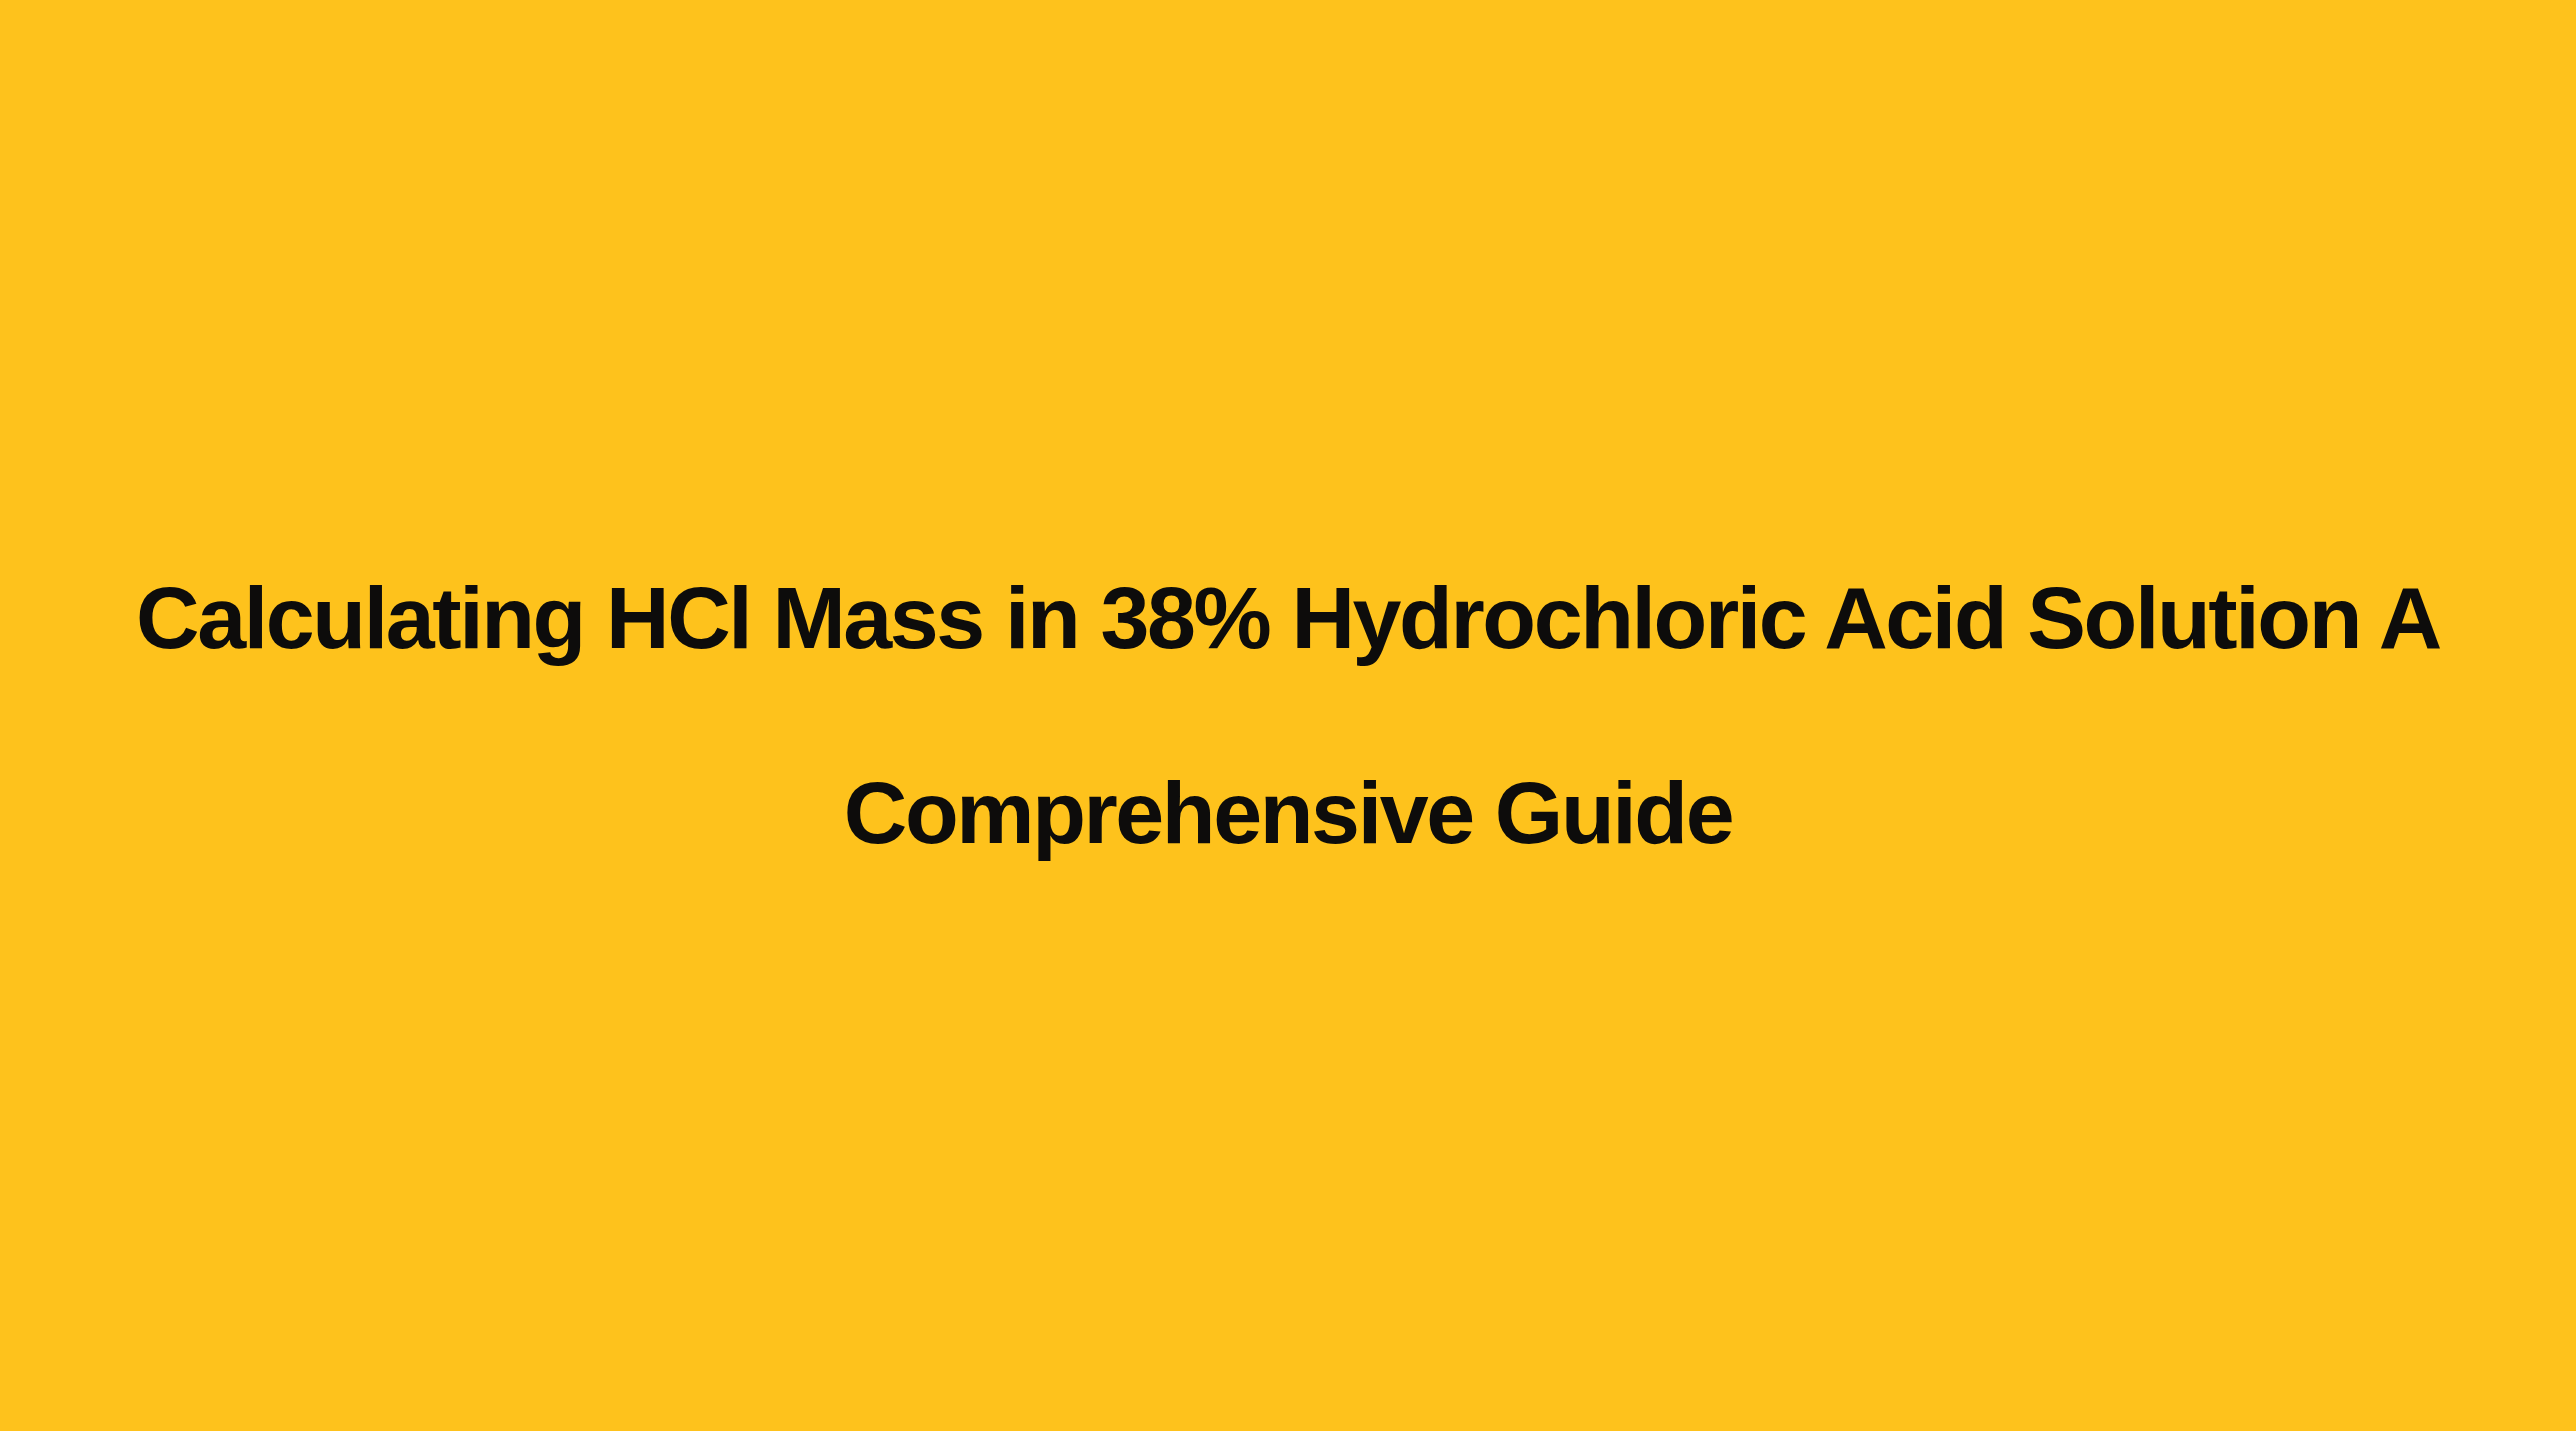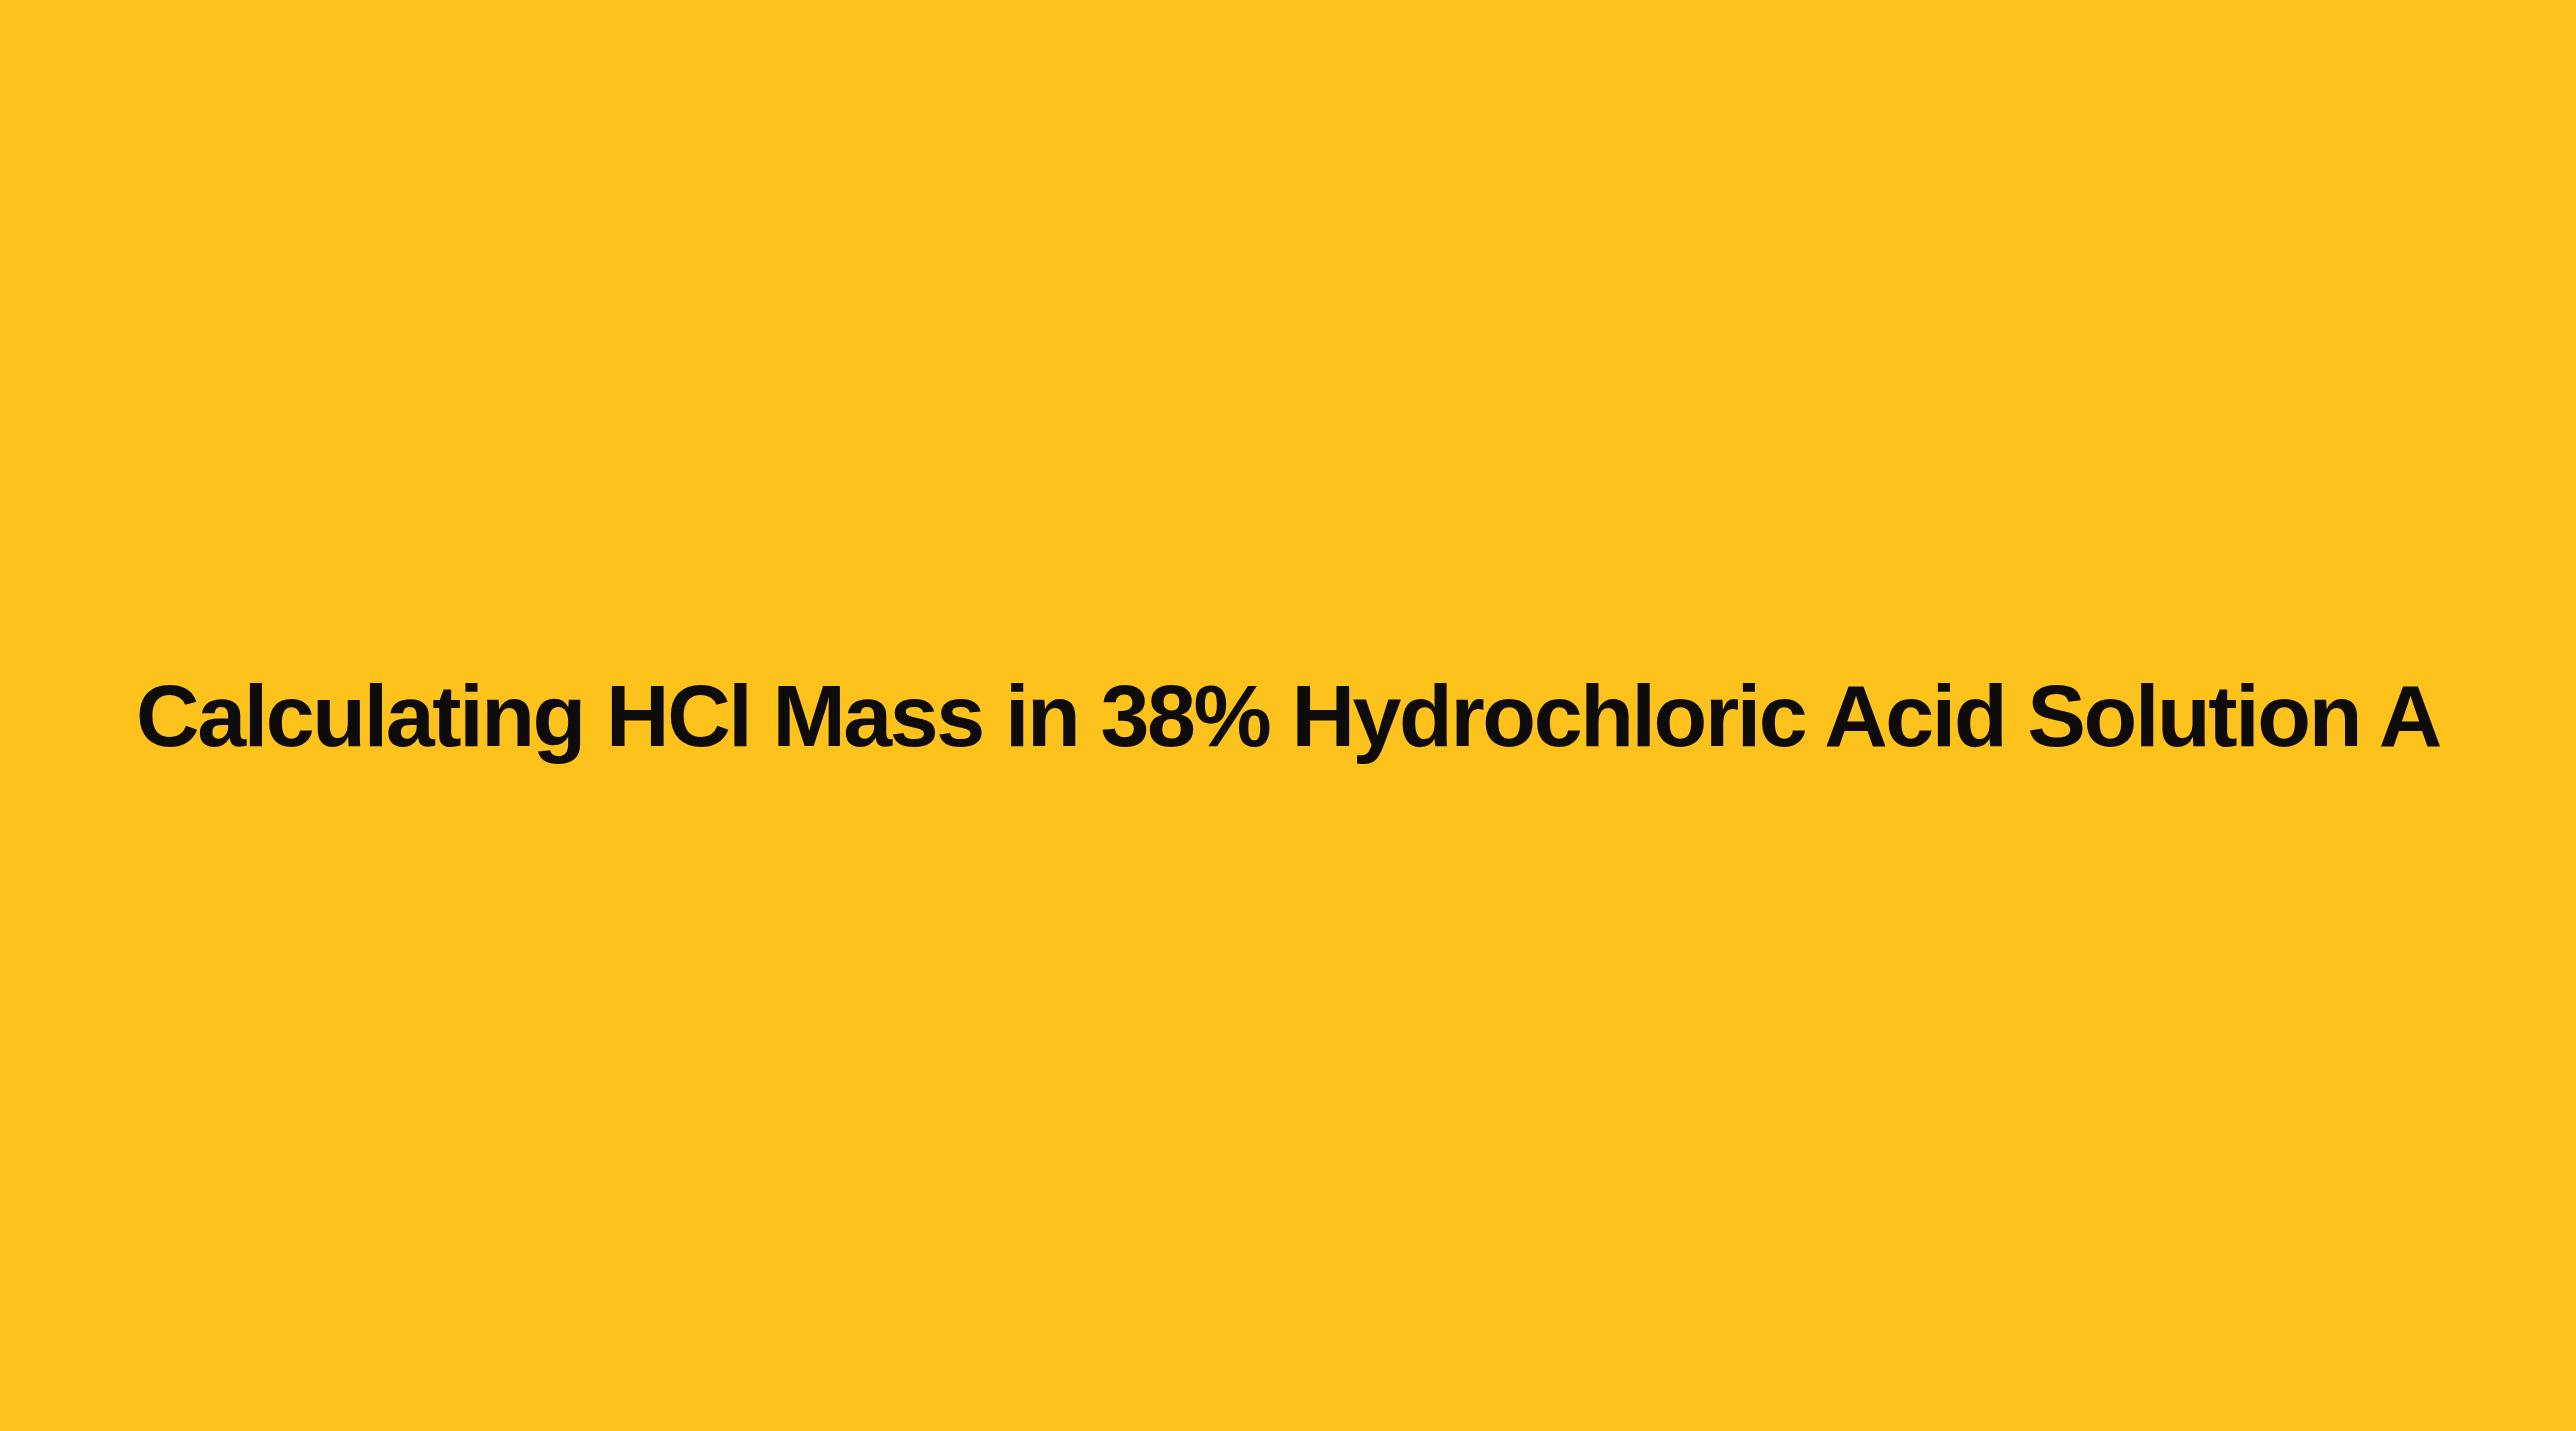--- a/index.html
+++ b/index.html
@@ -44,15 +44,16 @@
     .title-line + .title-line {
       margin-top: 107px;
     }
   </style>
 </head>
 <body>
 
 <div class="banner" style="background-color: rgb(254, 194, 28); color: rgb(13, 12, 11);">
   <h1 class="title-block">
     <span class="title-line">Calculating HCl Mass in 38% Hydrochloric Acid Solution A</span>
+    <span class="title-line">Comprehensive Guide</span>
   </h1>
 </div>
 
 
 </body></html>

